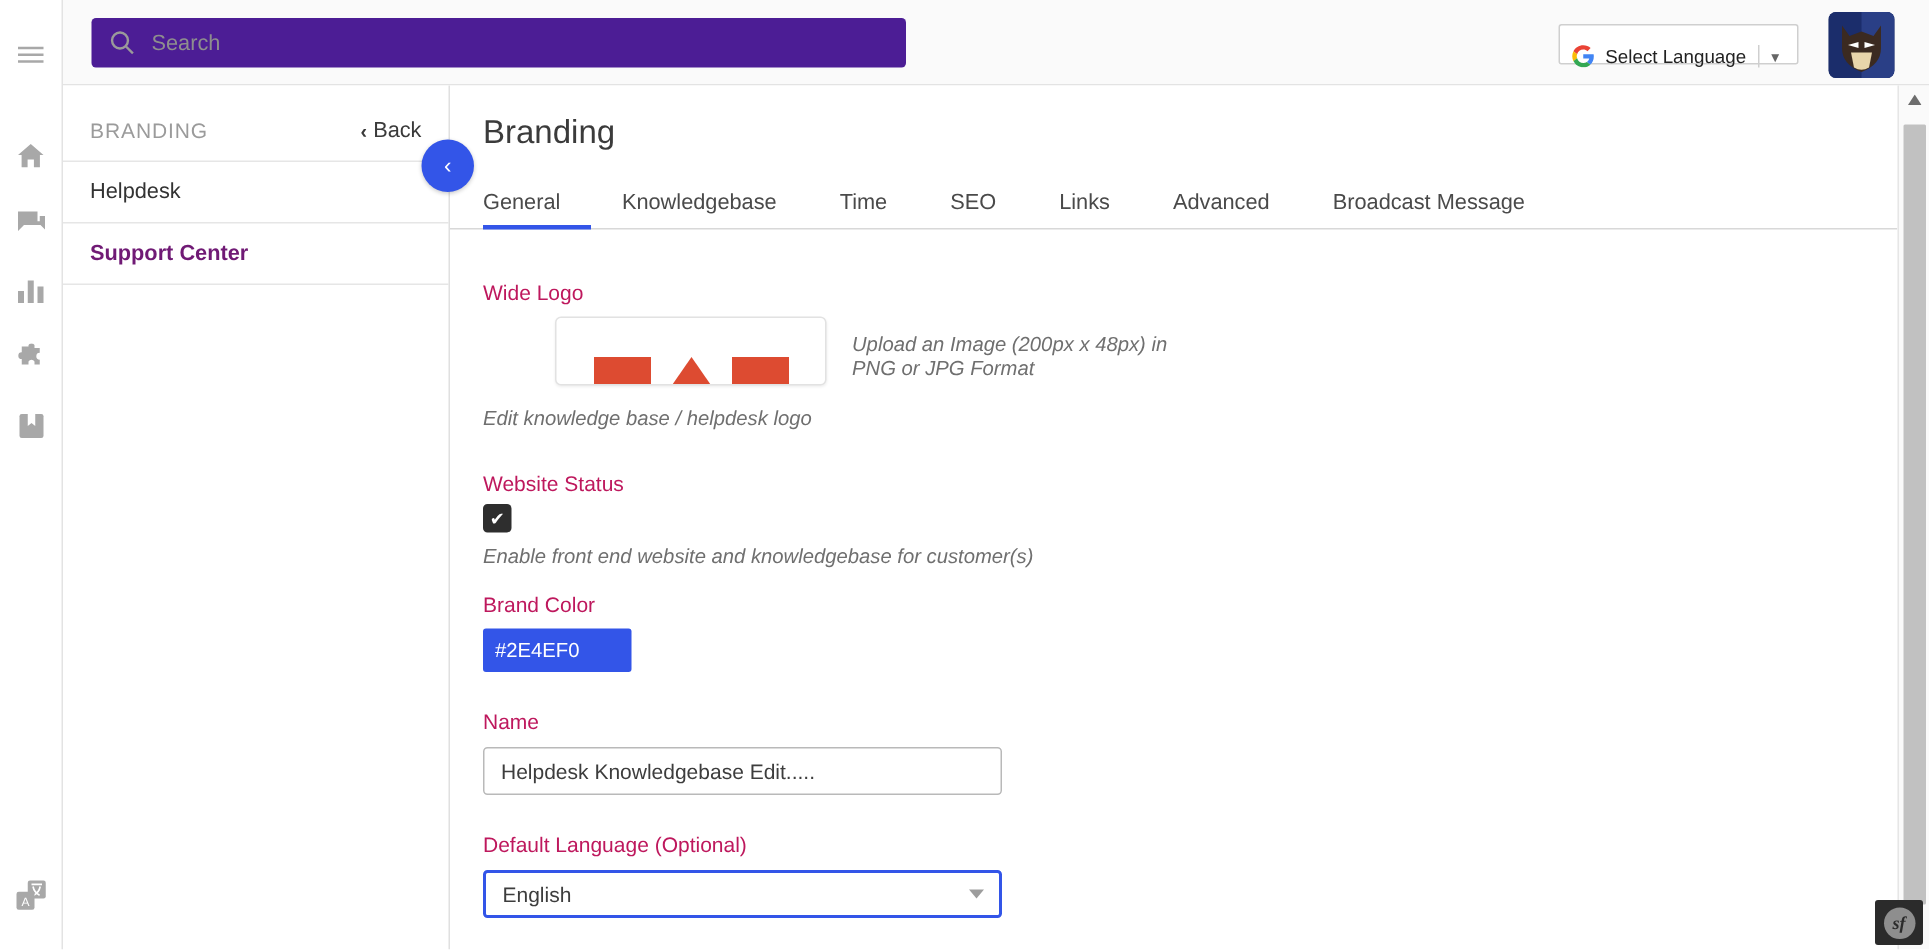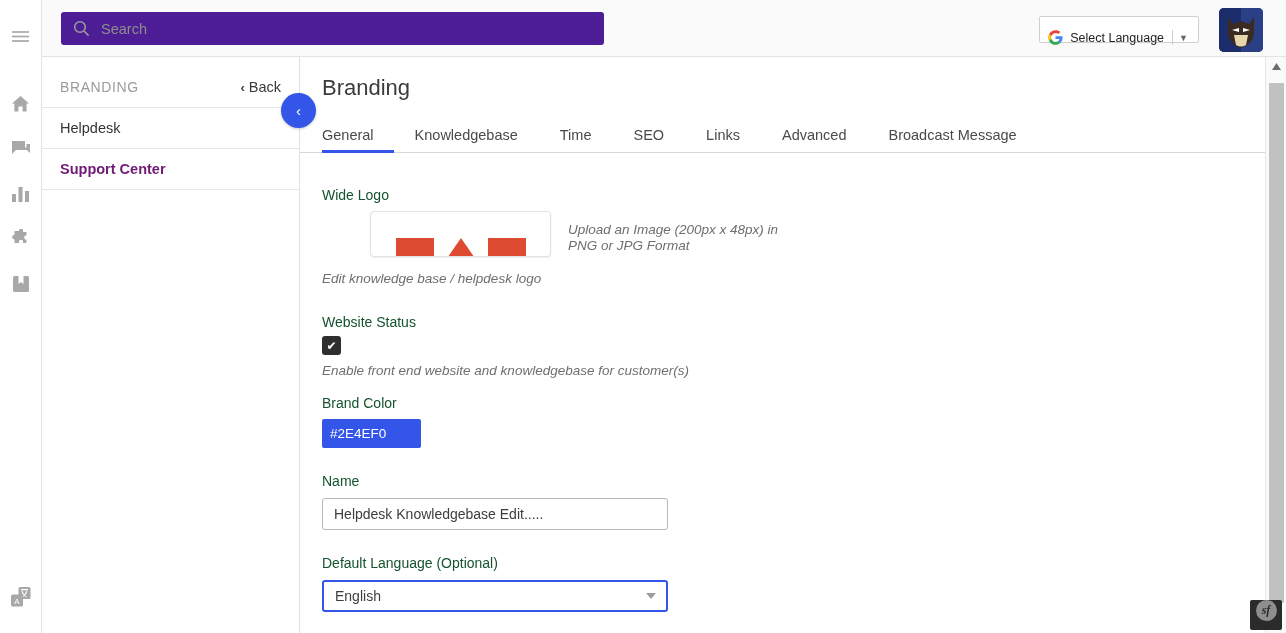--- a/index.html
+++ b/index.html
@@ -103,21 +103,21 @@
     position: relative; white-space: nowrap;
   }
   .tab:first-child { padding-left: 0; padding-right: 20px; }
   .tab.active::after {
     content: ""; position: absolute; left: 0; right: 0; bottom: -1px;
     height: 3px; background: #3355e8;
   }
 
   .form { padding: 0 0 0 22px; }
   .field-label {
-    font-size: 14px; color: #14532d; margin-top: 22px; margin-bottom: 8px;
+    font-size: 14px; color: #be185d; margin-top: 22px; margin-bottom: 8px;
   }
   .logo-row { display: flex; align-items: flex-start; padding-left: 48px; }
   .logo-box {
     width: 181px; height: 46px; background: #fff;
     border: 1px solid #e2e2e2; border-radius: 4px;
     box-shadow: 0 1px 2px rgba(0,0,0,.07);
     overflow: hidden; position: relative; flex: 0 0 auto;
   }
   .logo-art { position: absolute; left: 0; top: 26px; width: 181px; height: 40px; }
   .upload-hint {
@@ -164,21 +164,21 @@
   }
   .sb-thumb {
     position: absolute; left: 3px; top: 26px; width: 15px; height: 520px;
     background: #c1c1c1; border-radius: 1px;
   }
 
   
   .sf-badge {
     position: absolute; right: 4px; bottom: 3px; width: 32px; height: 30px;
     background: #2b2b2b; border-radius: 2px;
-    display: flex; justify-content: center; margin-top: 13px;
+    display: flex; align-items: center; justify-content: center; margin-top: 13px;
   }
   .sf-circle {
     width: 21px; height: 21px; border-radius: 50%; background: #8e8e8e;
     display: flex; align-items: center; justify-content: center;
     color: #2b2b2b; font-size: 12px; font-style: italic;
     font-family: "Liberation Serif", serif; font-weight: bold;
   }
 </style>
 </head>
 <body>

